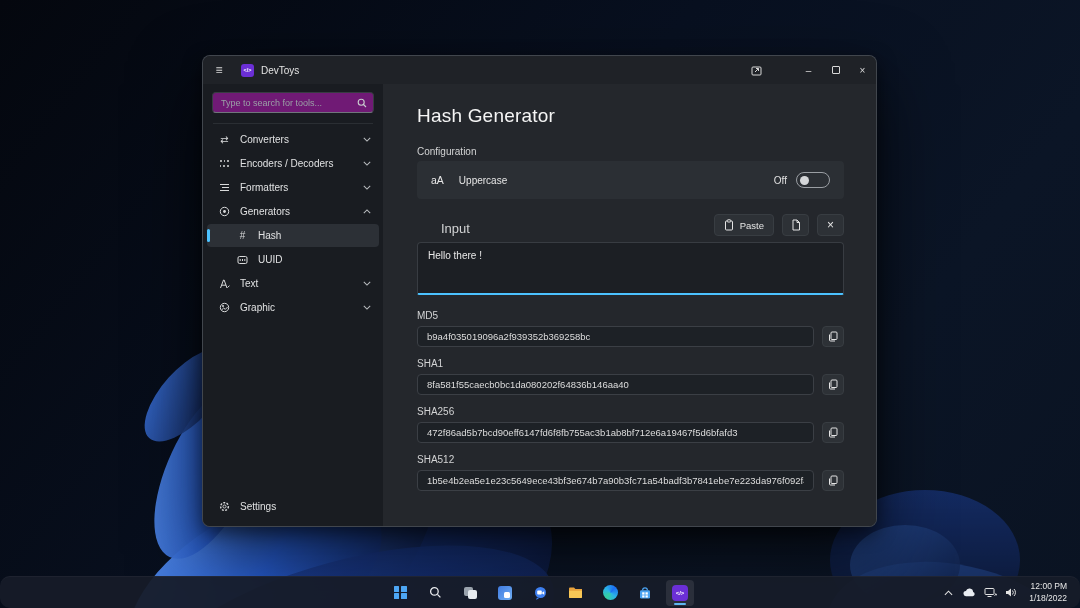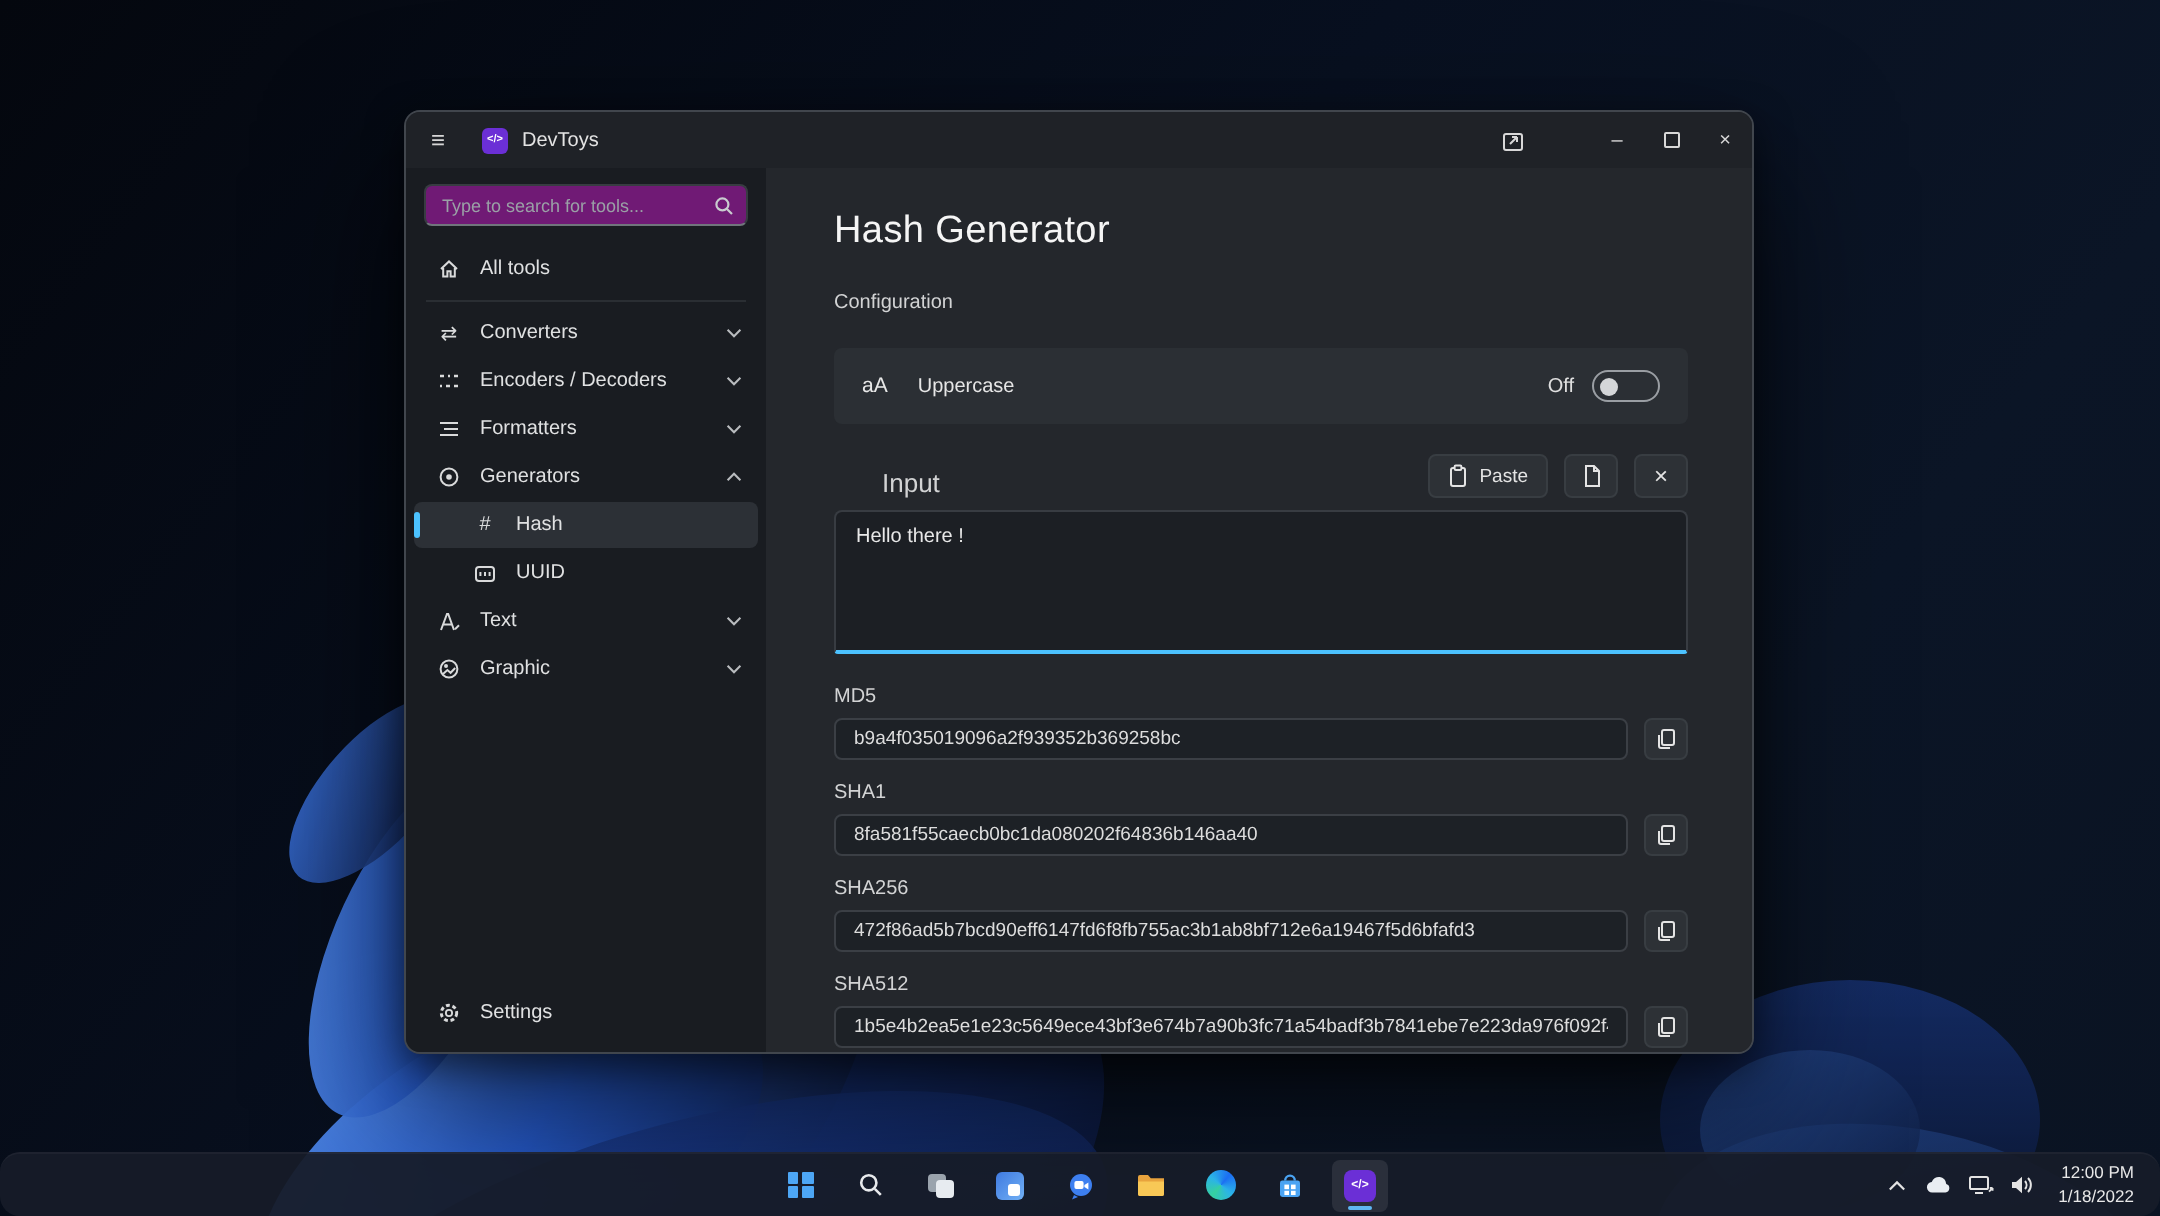--- a/index.html
+++ b/index.html
@@ -42,38 +42,38 @@
   .nav-item.child { padding-left:29px; }
   .nav-item.selected { background:#2c3036; }
   .nav-item.selected::before { content:""; position:absolute; left:0px; top:5px; width:3px; height:13px;
                                border-radius:2px; background:#4cc2ff; }
   .nav-divider { height:1px; background:#2a2e33; margin:4px 10px; }
   .settings-item { position:absolute; bottom:7px; left:0; right:0;text-align:right; }
 
   
   .content { flex:1; background:#24272c; padding:21px 32px 0 34px; overflow:hidden; }
   .page-title { font-size:19px; font-weight:400; color:#f5f5f5; margin-bottom:19px; letter-spacing:.2px; }
-  .section-label { font-size:10px; color:#d2d3d4; margin-bottom:17px; }
+  .section-label { font-size:10px; color:#d2d3d4; margin-bottom:4px; }
   .config-card { height:38px; background:#2b2f34; border-radius:4px; display:flex; align-items:center;
                  padding:0 14px; gap:15px; }
   .aA { font-size:10.5px; color:#e8e8e8; }
   .config-label { font-size:10px; color:#e6e6e6; }
   .config-right { margin-left:auto; display:flex; align-items:center; gap:9px; }
   .toggle-state { font-size:10px; color:#e0e0e0;padding-left:27px; }
   .toggle { width:34px; height:16px; border:1px solid #9a9ea3; border-radius:9px; position:relative; cursor:pointer; background:transparent; }
   .toggle .knob { position:absolute; left:3px; top:2.5px; width:9px; height:9px; border-radius:50%; background:#d4d6d8; }
 
   .input-row { margin-top:15px; display:flex; align-items:center; }
   .input-label { font-size:13px; color:#d2d3d4; align-self:flex-end;padding-left:24px; }
   .input-actions { margin-left:auto; display:flex; gap:8px; }
   .tool-btn { height:22px; background:#2d3136; border:1px solid #383d42; border-radius:4px; color:#e4e4e4;
               display:flex; align-items:center; justify-content:center; gap:6px; font-size:9.5px; padding:0 9px; cursor:pointer; }
   .tool-btn.square { width:27px; padding:0; }
 
-  .input-area { margin-top:6px; width:100%; height:72px; background:#1c1f24; color:#e8e8e8;
+  .input-area { margin-top:6px; width:100%; height:53px; background:#1c1f24; color:#e8e8e8;
                 border:1px solid #383c42; border-bottom:2px solid #4cc2ff; border-radius:4px 4px 2px 2px;
                 font-size:10px; font-family:"Liberation Sans",sans-serif; padding:7px 10px; resize:none; outline:none; }
 
   .hash-group { margin-top:11px; }
   .hash-label { font-size:10px; color:#d2d3d4; margin-bottom:5px; }
   .hash-row { display:flex; align-items:center; gap:8px; }
   .hash-row input { flex:1; height:21px; background:#1d2126; border:1px solid #3b3f45; border-radius:4px;
                     color:#dddddd; font-size:9.5px; font-family:"Liberation Sans",sans-serif; padding:0 9px; outline:none; min-width:0; }
   .copy-btn { width:22px; height:21px; flex:none; background:#2d3136; border:1px solid #383d42; border-radius:4px;
               display:grid; place-items:center; cursor:pointer; }
@@ -164,28 +164,20 @@
       <aside class="sidebar">
 
         <div class="searchbox">
           <input type="text" placeholder="Type to search for tools..." style="">
           <svg width="10" height="10" viewBox="0 0 10 10">
             <circle cx="4.2" cy="4.2" r="3" fill="none" stroke="#c9cccf" stroke-width="1.1"></circle>
             <path d="M6.5 6.5L9 9" stroke="#c9cccf" stroke-width="1.1"></path>
           </svg>
         </div>
 
-        <div class="nav-item">
-          <span class="nicon">
-            <svg width="11" height="11" viewBox="0 0 11 11">
-                <path d="M1.5 5.5L5.5 1.7l4 3.8M2.6 5v4.3h2.1V6.6h1.6v2.7h2.1V5" fill="none" stroke="#d9dadb" stroke-width="1"></path>
-              </svg>
-          </span>
-          <span>All tools</span>
-        </div>
 
         <div class="nav-divider"></div>
 
         <div class="nav-item">
           <span class="nicon" style="font-size:10px;">⇄</span>
           <span>Converters</span>
           <span class="chev">
             <svg width="8" height="5" viewBox="0 0 10 6">
                 <path d="M1 1l4 4 4-4" fill="none" stroke="#b9bcbf" stroke-width="1.3"></path>
               </svg>

